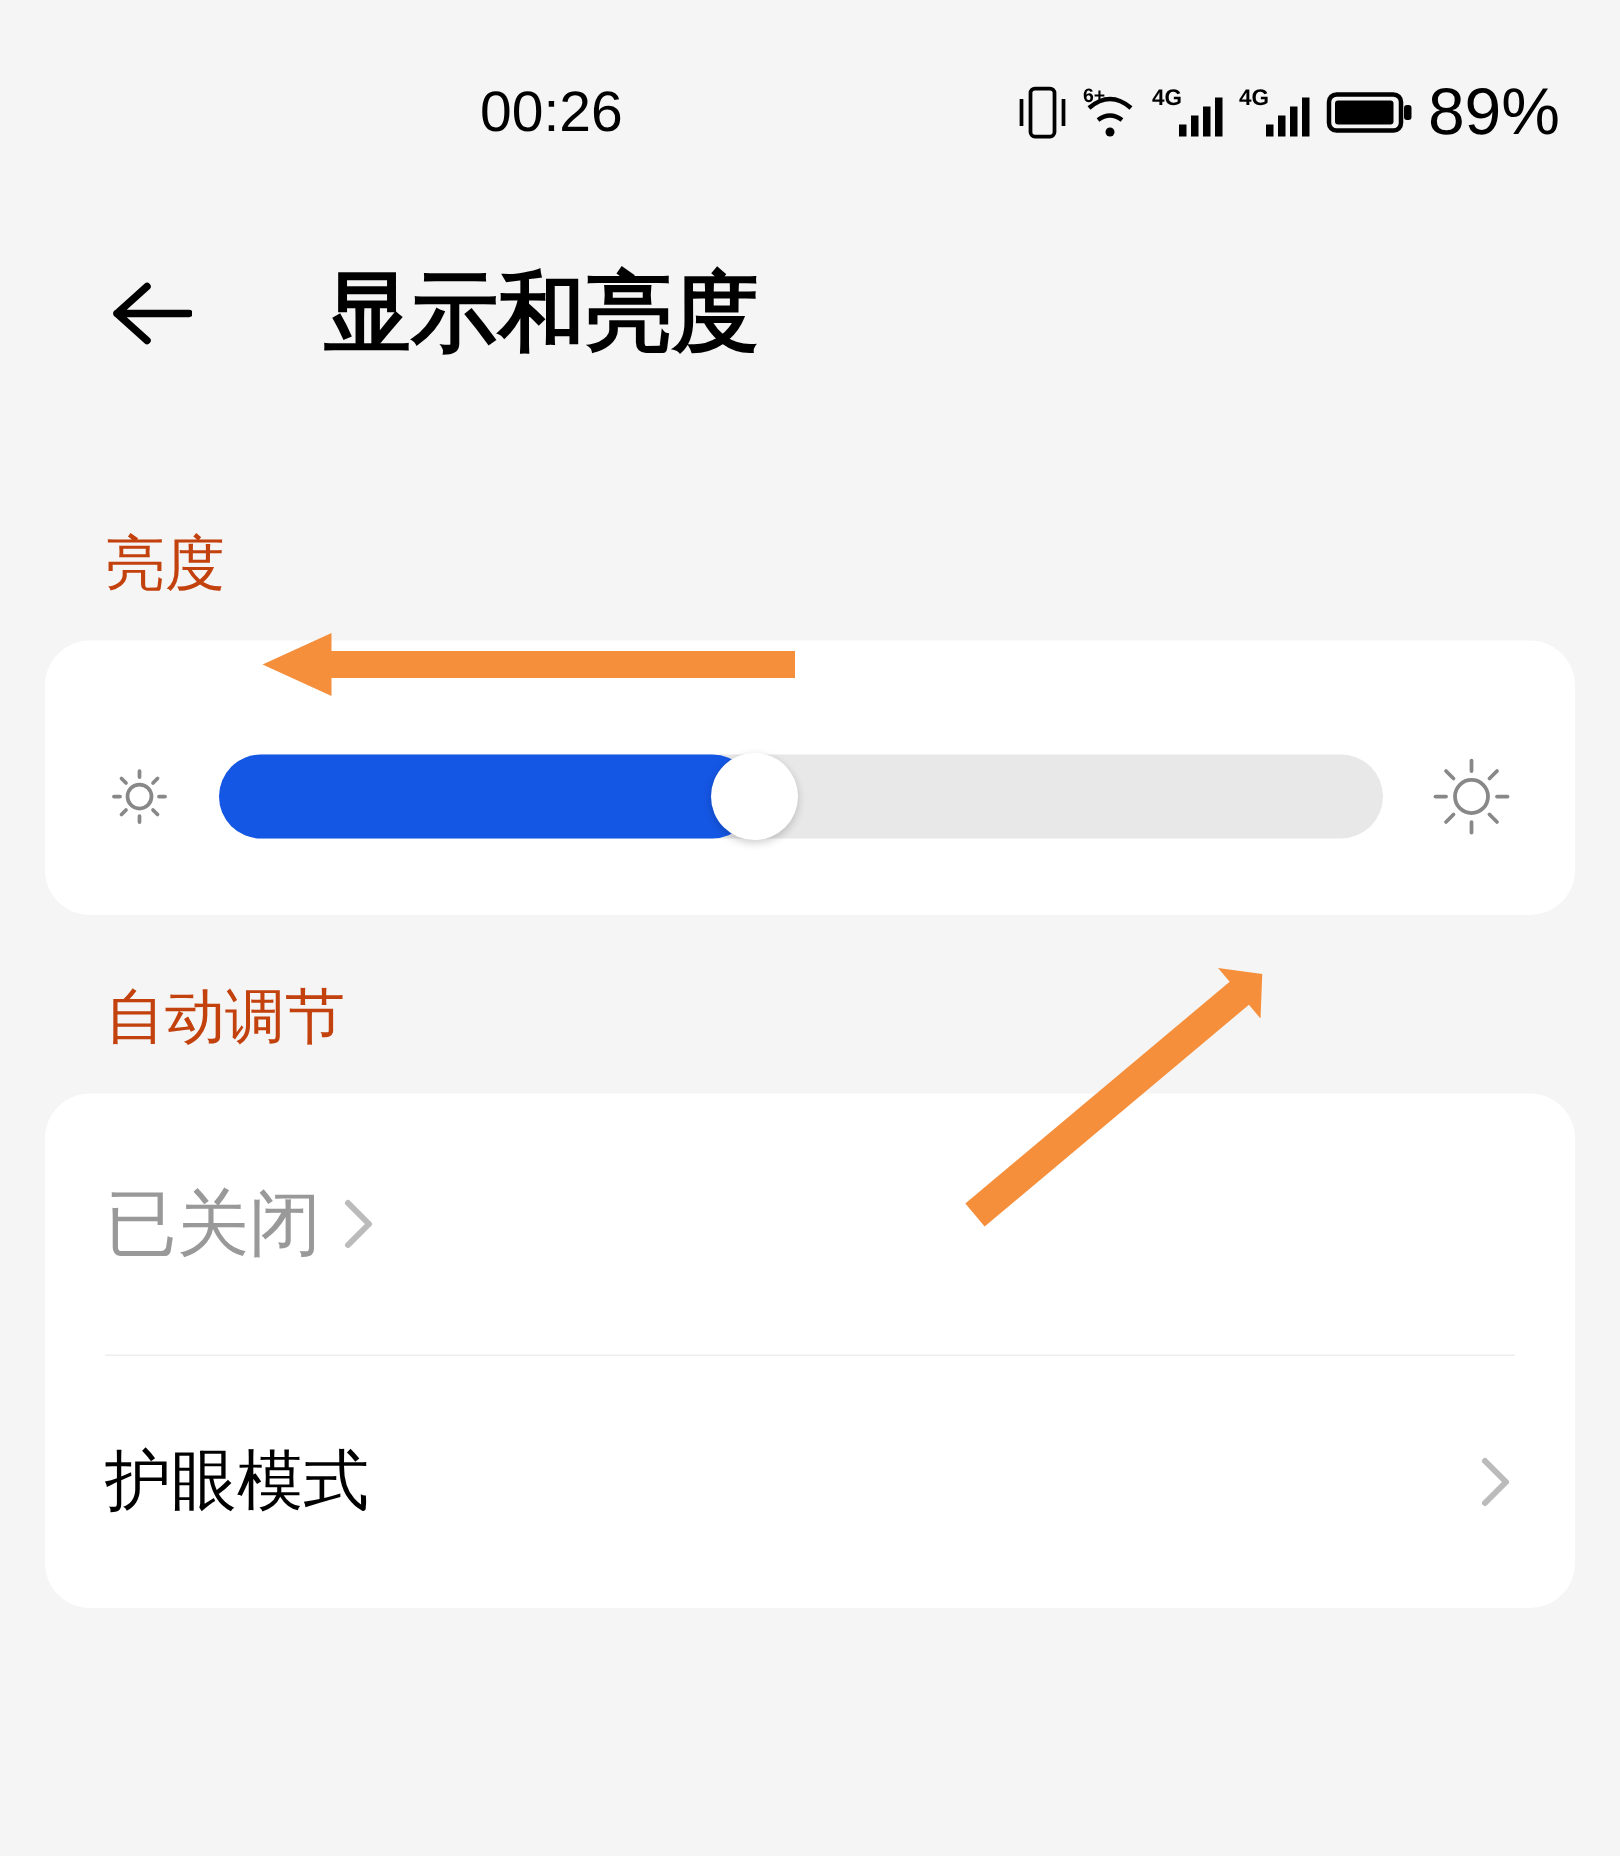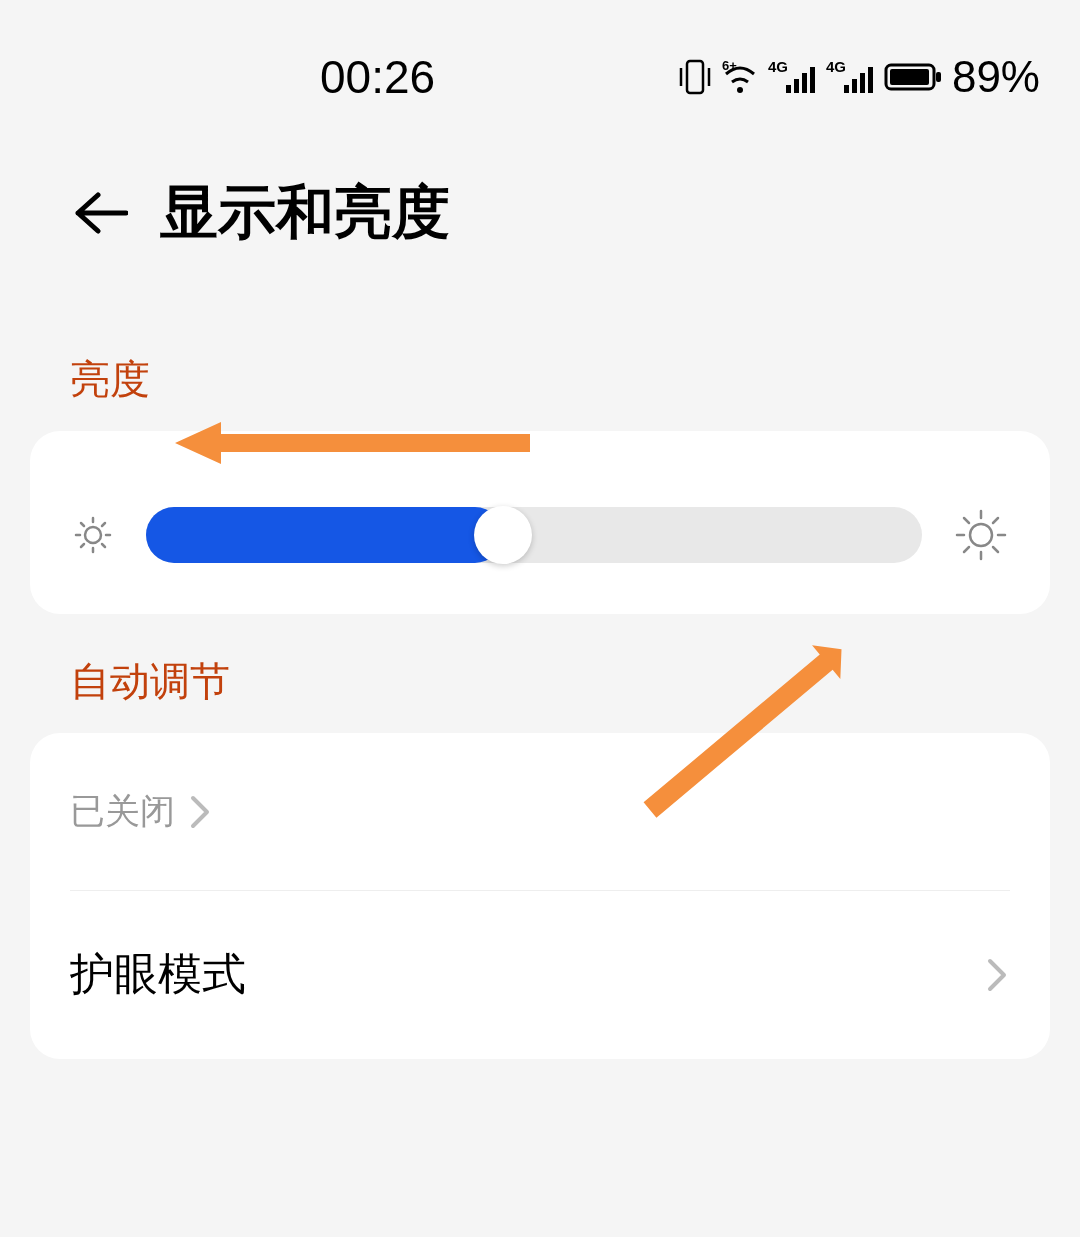--- a/index.html
+++ b/index.html
@@ -18,21 +18,21 @@
     
     
     .status-bar {
       display: flex;
       align-items: center;
       justify-content: space-between;
       padding: 50px 40px 30px;
       color: #000;
     }
     .status-time {
-      font-size: 46px;
+      font-size: 38px;
       font-weight: 400;
       margin-left: 280px;
     }
     .status-icons {
       display: flex;
       align-items: center;
       gap: 8px;
     }
     .status-icons svg {
       display: block;
@@ -40,21 +40,21 @@
     .battery-pct {
       font-size: 44px;
       font-weight: 400;
     }
     
     
     .header {
       display: flex;
       align-items: center;
       padding: 40px 70px 60px;
-      gap: 32px;
+      gap: 88px;
     }
     .back-arrow svg {
       display: block;
     }
     .page-title {
       font-size: 58px;
       font-weight: 600;
       color: #000;
     }
     
@@ -136,21 +136,21 @@
       right: 40px;
       height: 1px;
       background: #eee;
     }
     .setting-label {
       font-size: 44px;
       font-weight: 500;
       color: #000;
     }
     .setting-value {
-      font-size: 35px;
+      font-size: 48px;
       color: #999;
       margin-right: 14px;
     }
     .setting-right {
       display: flex;
       align-items: center;
     }
     
     
     .toggle {

